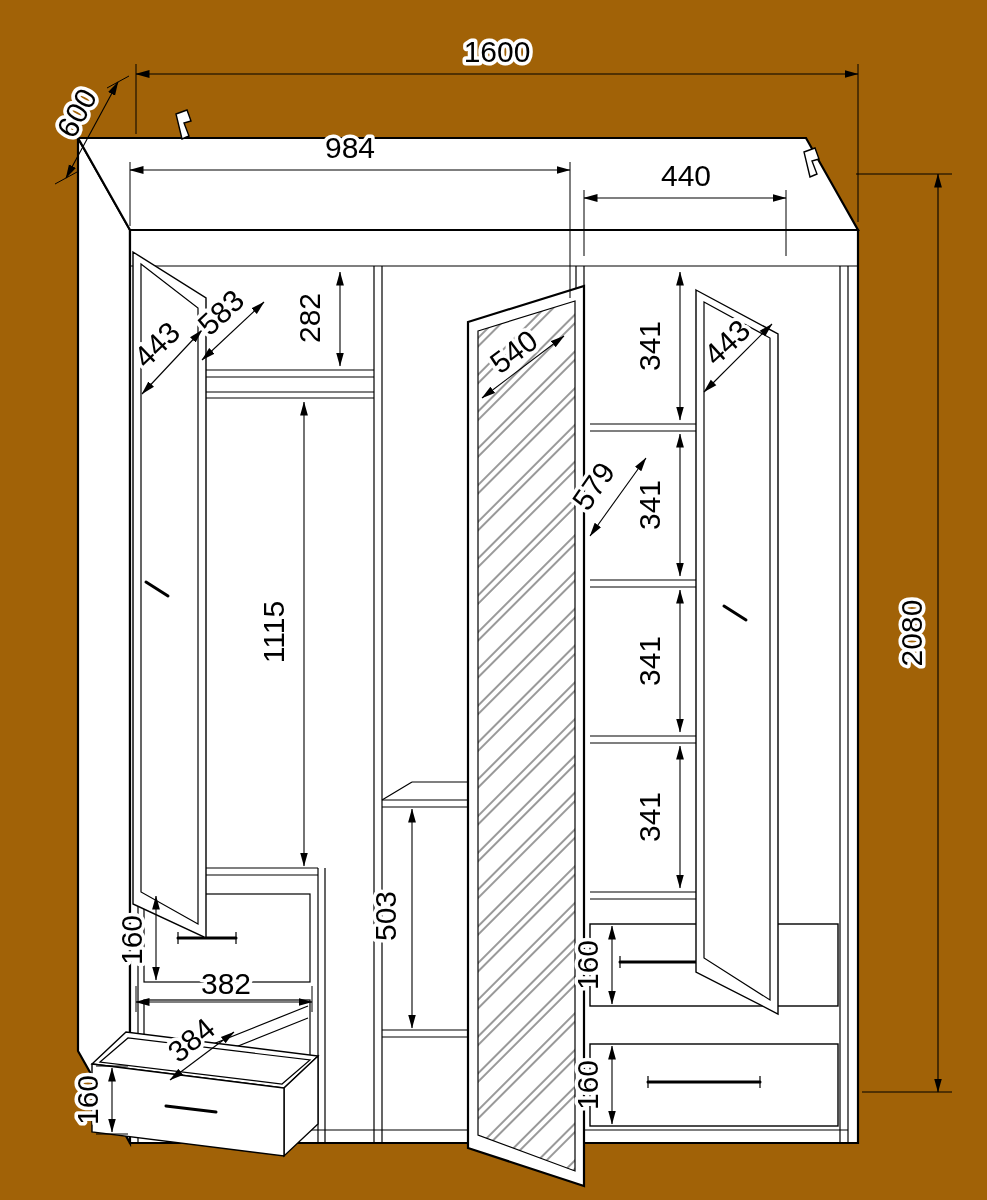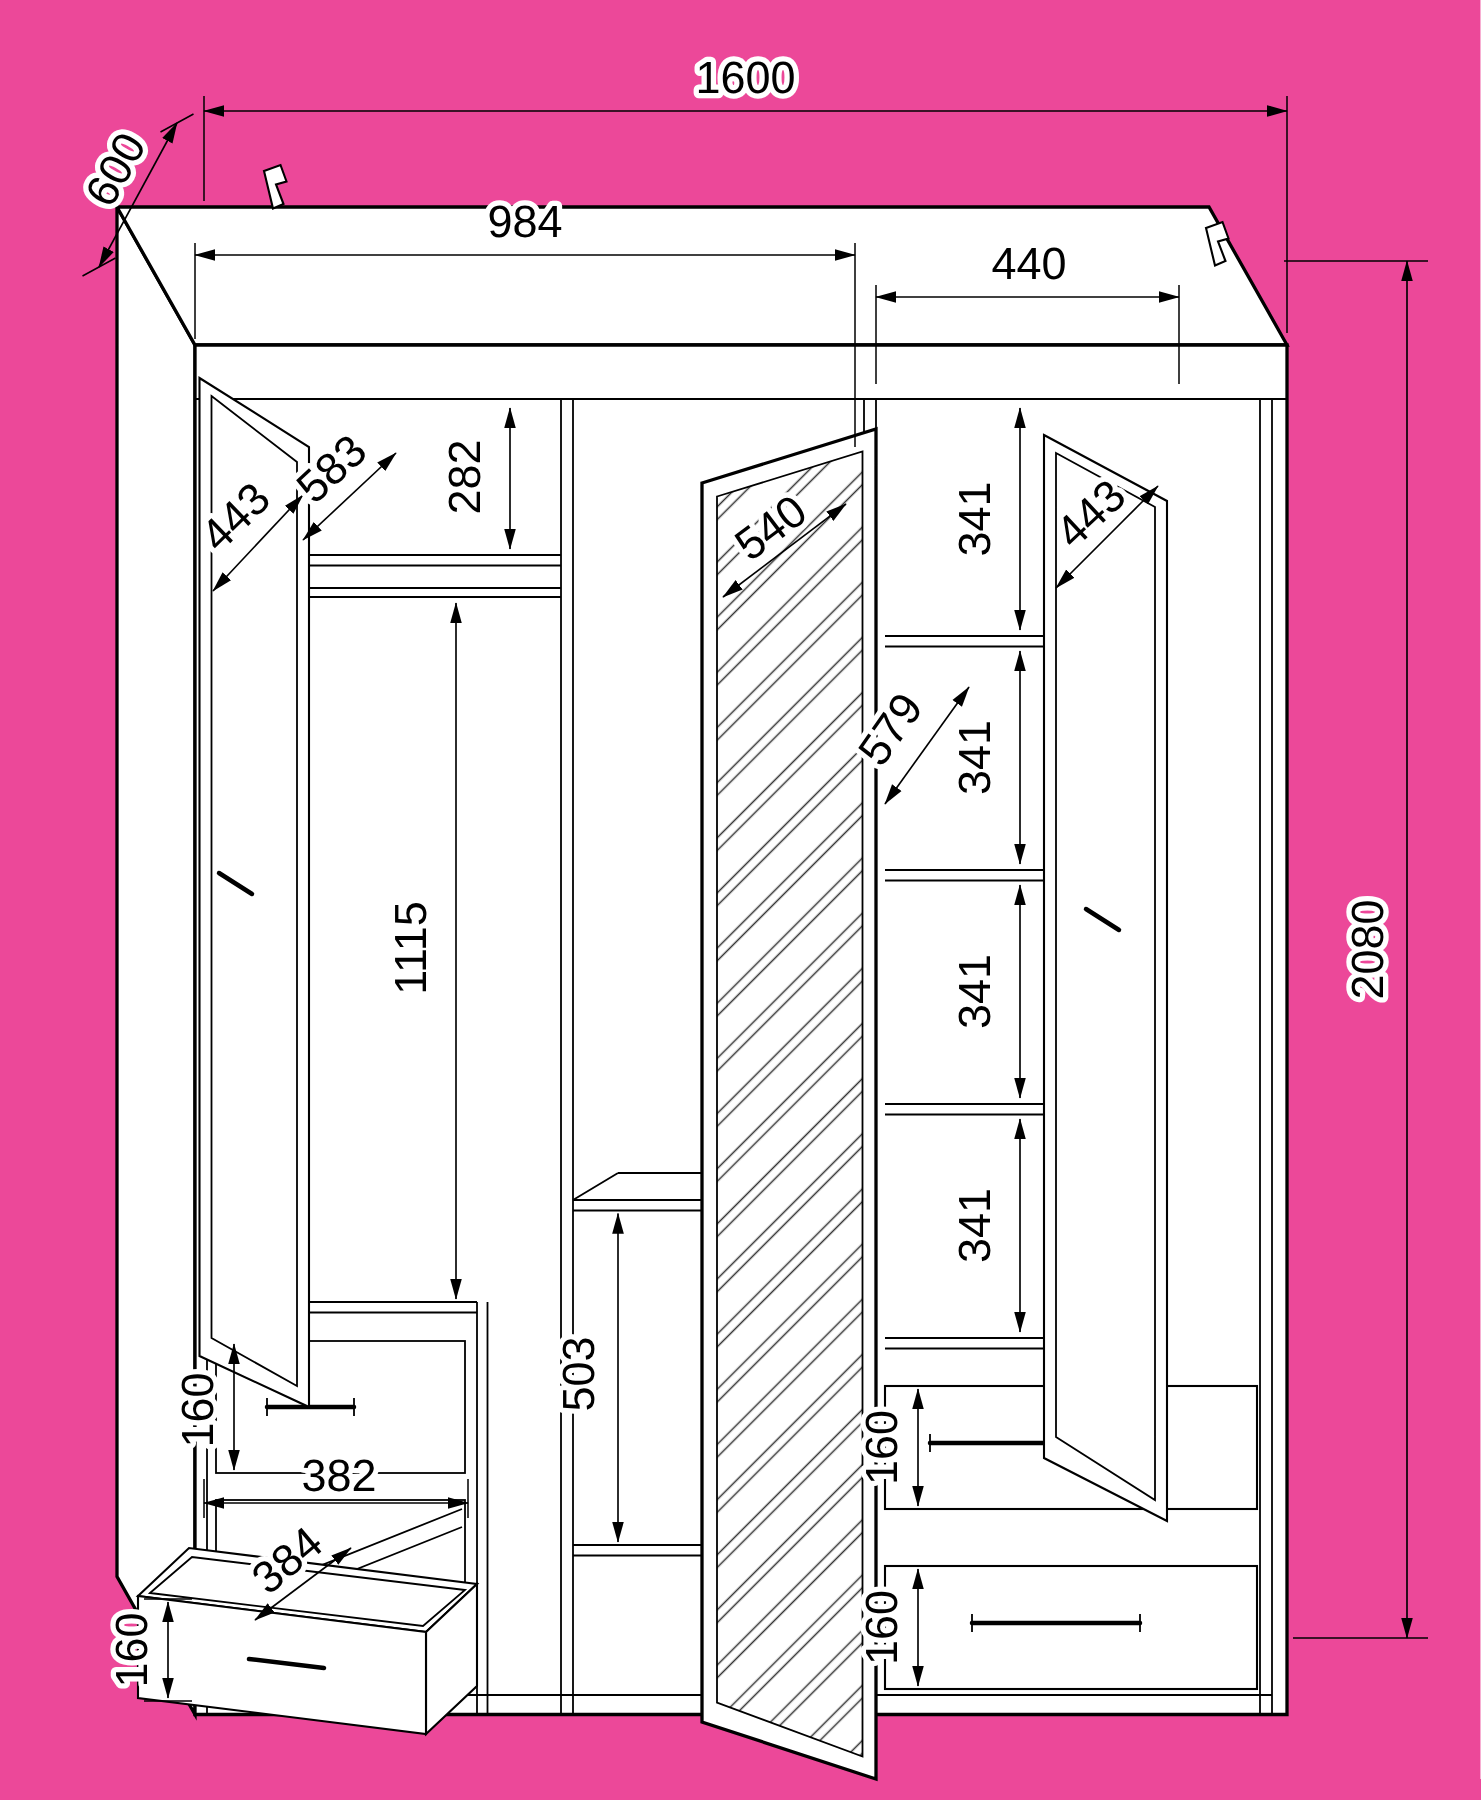--- a/index.html
+++ b/index.html
@@ -1,16 +1,16 @@
 <!DOCTYPE html>
 <html><head>
 <meta charset="utf-8">
 <style>
   html,body{margin:0;padding:0;background:#fff;}
-  .stage{position:relative;width:987px;height:1200px;background:#ec4899;overflow:hidden;
+  .stage{position:relative;width:987px;height:1200px;background:#a16207;overflow:hidden;
          font-family:"Liberation Sans", sans-serif;}
   svg{display:block;}
   .fw   {fill:#fff;stroke:#000;stroke-width:2.2;stroke-linejoin:miter;}
   .fwt  {fill:#fff;stroke:#000;stroke-width:1.4;stroke-linejoin:miter;}
   .tn   {fill:none;stroke:#000;stroke-width:1.2;}
   .dim  {fill:none;stroke:#000;stroke-width:1.1;}
   .ext  {fill:none;stroke:#000;stroke-width:1;}
   .hnd  {fill:none;stroke:#000;stroke-width:3;stroke-linecap:round;}
   .dimtxt{font:30px "Liberation Sans", sans-serif;fill:#000;text-anchor:middle;
           paint-order:stroke;stroke:#fff;stroke-width:7;stroke-linejoin:round;}

